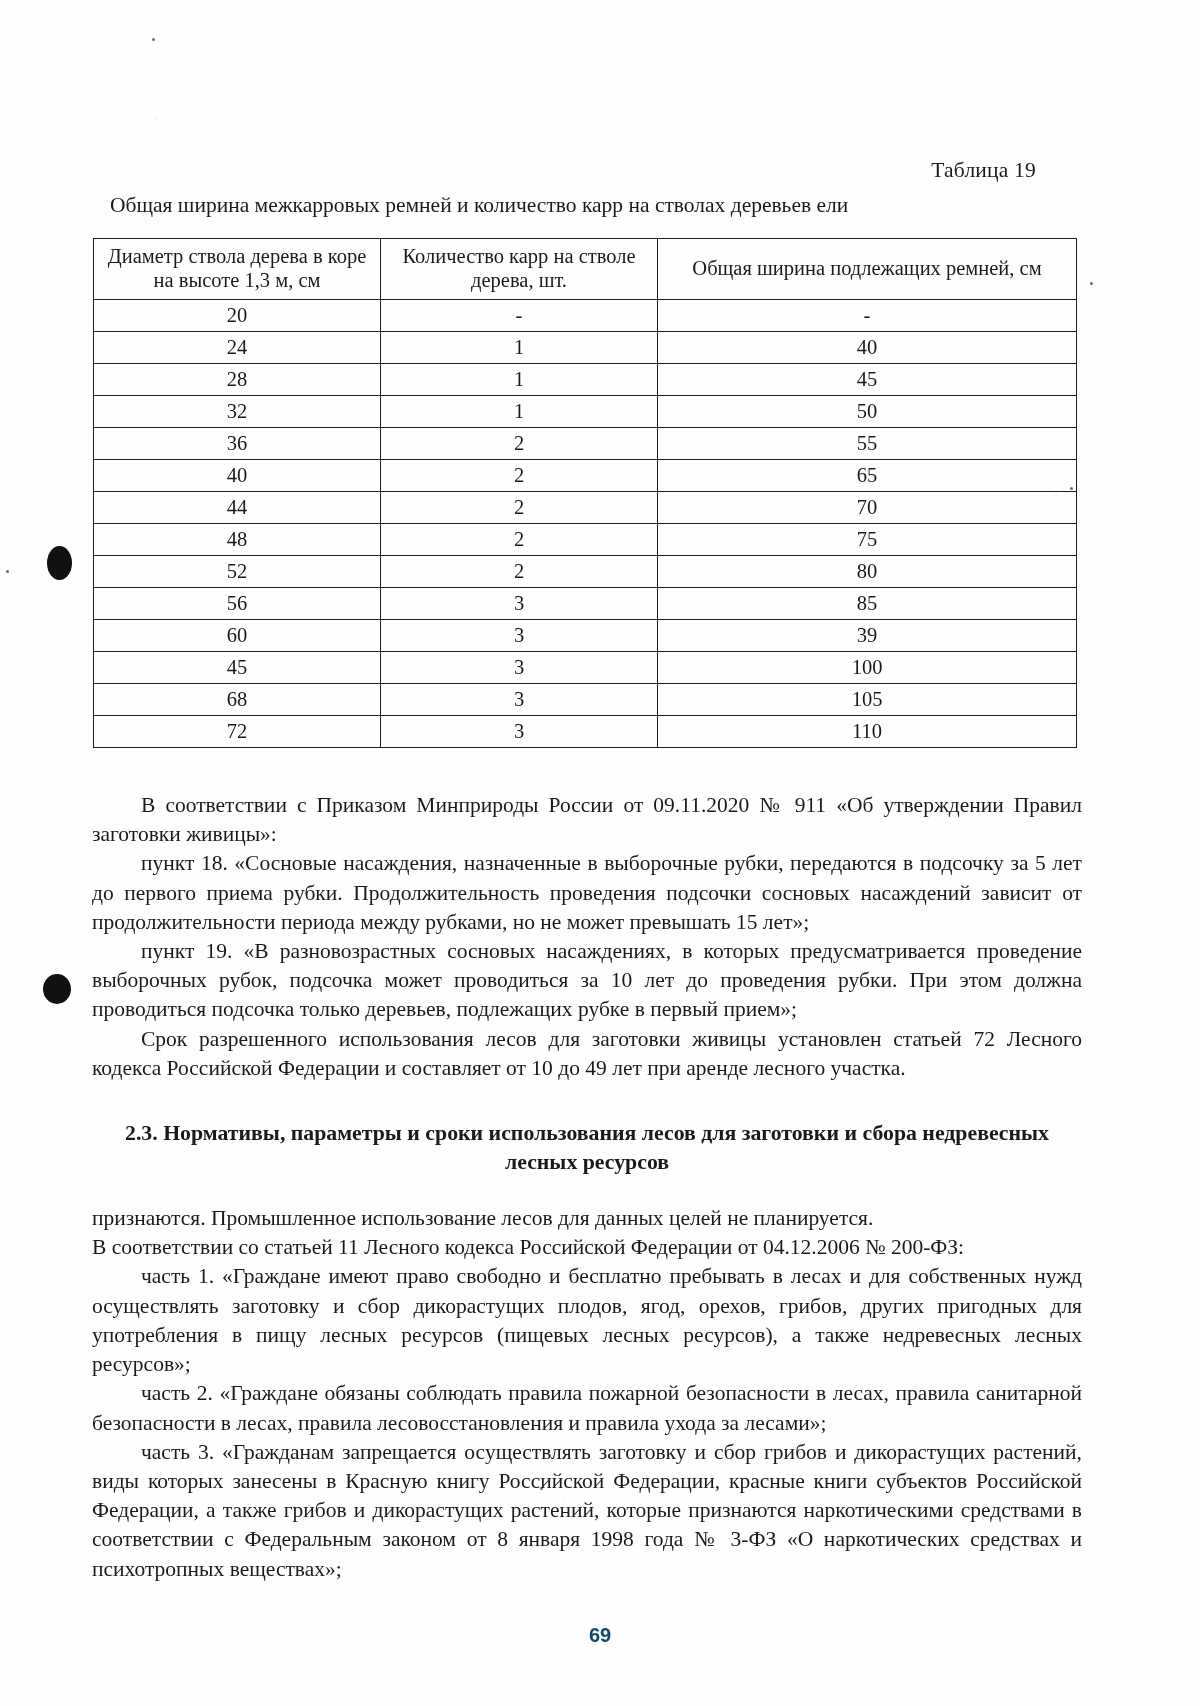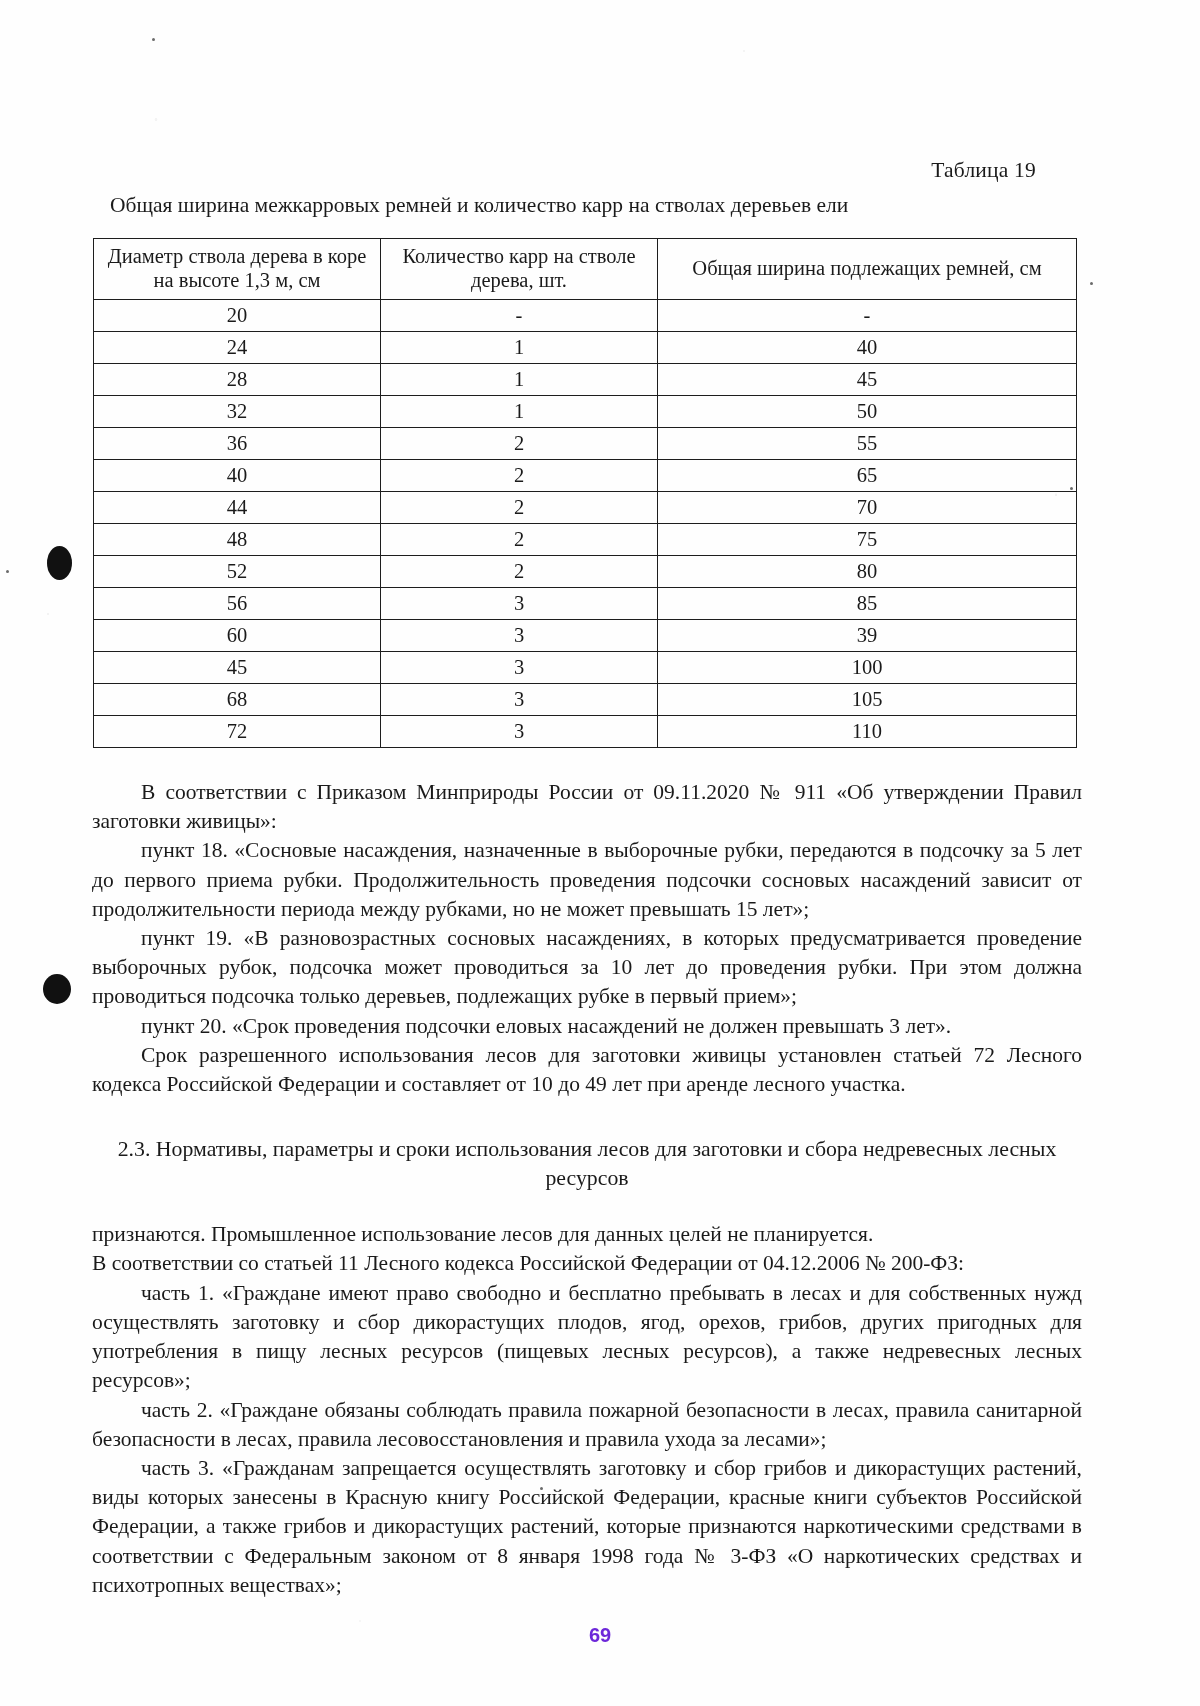--- a/index.html
+++ b/index.html
@@ -104,45 +104,45 @@
 
   
   p.para {
     margin: 0;
     font-size: 21.5px;
     line-height: 29.2px;
     text-align: justify;
     text-indent: 49px;
     letter-spacing: 0;
   }
-  p.para.first { margin-top: 30px; }
+  p.para.first { margin-top: 43px; }
   p.para.noindent { text-indent: 0; }
 
   h2.sect {
     font-size: 21.8px;
-    font-weight: normal;
+    font-weight: bold;
     text-align: center;
     line-height: 29px;
     margin: 36px 0 0 0;
     padding: 0 24px;
   }
 
   .gap-sm { height: 27px; }
 
   
   .page-number {
     position: absolute;
     left: 0;
     right: 0;
     top: 1624px;
     text-align: center;
     font-size: 20px;
     font-family: "Liberation Sans", sans-serif;
     font-weight: bold;
-    color: #6d28d9;
+    color: #0c4a6e;
   }
 </style>
 </head>
 <body>
 
 <div class="page">
 
   <div class="scan-noise"></div>
 
   <div class="hole h1"></div>
@@ -243,21 +243,20 @@
           <td>72</td>
           <td>3</td>
           <td>110</td>
         </tr>
       </tbody>
     </table>
 
     <p class="para first">В соответствии с Приказом Минприроды России от 09.11.2020 № 911 «Об утверждении Правил заготовки живицы»:</p>
     <p class="para">пункт 18. «Сосновые насаждения, назначенные в выборочные рубки, передаются в подсочку за 5 лет до первого приема рубки. Продолжительность проведения подсочки сосновых насаждений зависит от продолжительности периода между рубками, но не может превышать 15 лет»;</p>
     <p class="para">пункт 19. «В разновозрастных сосновых насаждениях, в которых предусматривается проведение выборочных рубок, подсочка может проводиться за 10 лет до проведения рубки. При этом должна проводиться подсочка только деревьев, подлежащих рубке в первый прием»;</p>
-    <p class="para">пункт 20. «Срок проведения подсочки еловых насаждений не должен превышать 3 лет».</p>
     <p class="para">Срок разрешенного использования лесов для заготовки живицы установлен статьей 72 Лесного кодекса Российской Федерации и составляет от 10 до 49 лет при аренде лесного участка.</p>
 
     <h2 class="sect">2.3. Нормативы, параметры и сроки использования лесов для заготовки и сбора недревесных лесных ресурсов</h2>
 
     <div class="gap-sm"></div>
 
     <p class="para noindent">признаются. Промышленное использование лесов для данных целей не планируется.</p>
     <p class="para noindent">В соответствии со статьей 11 Лесного кодекса Российской Федерации от 04.12.2006 № 200-ФЗ:</p>
     <p class="para">часть 1. «Граждане имеют право свободно и бесплатно пребывать в лесах и для собственных нужд осуществлять заготовку и сбор дикорастущих плодов, ягод, орехов, грибов, других пригодных для употребления в пищу лесных ресурсов (пищевых лесных ресурсов), а также недревесных лесных ресурсов»;</p>
     <p class="para">часть 2. «Граждане обязаны соблюдать правила пожарной безопасности в лесах, правила санитарной безопасности в лесах, правила лесовосстановления и правила ухода за лесами»;</p>

